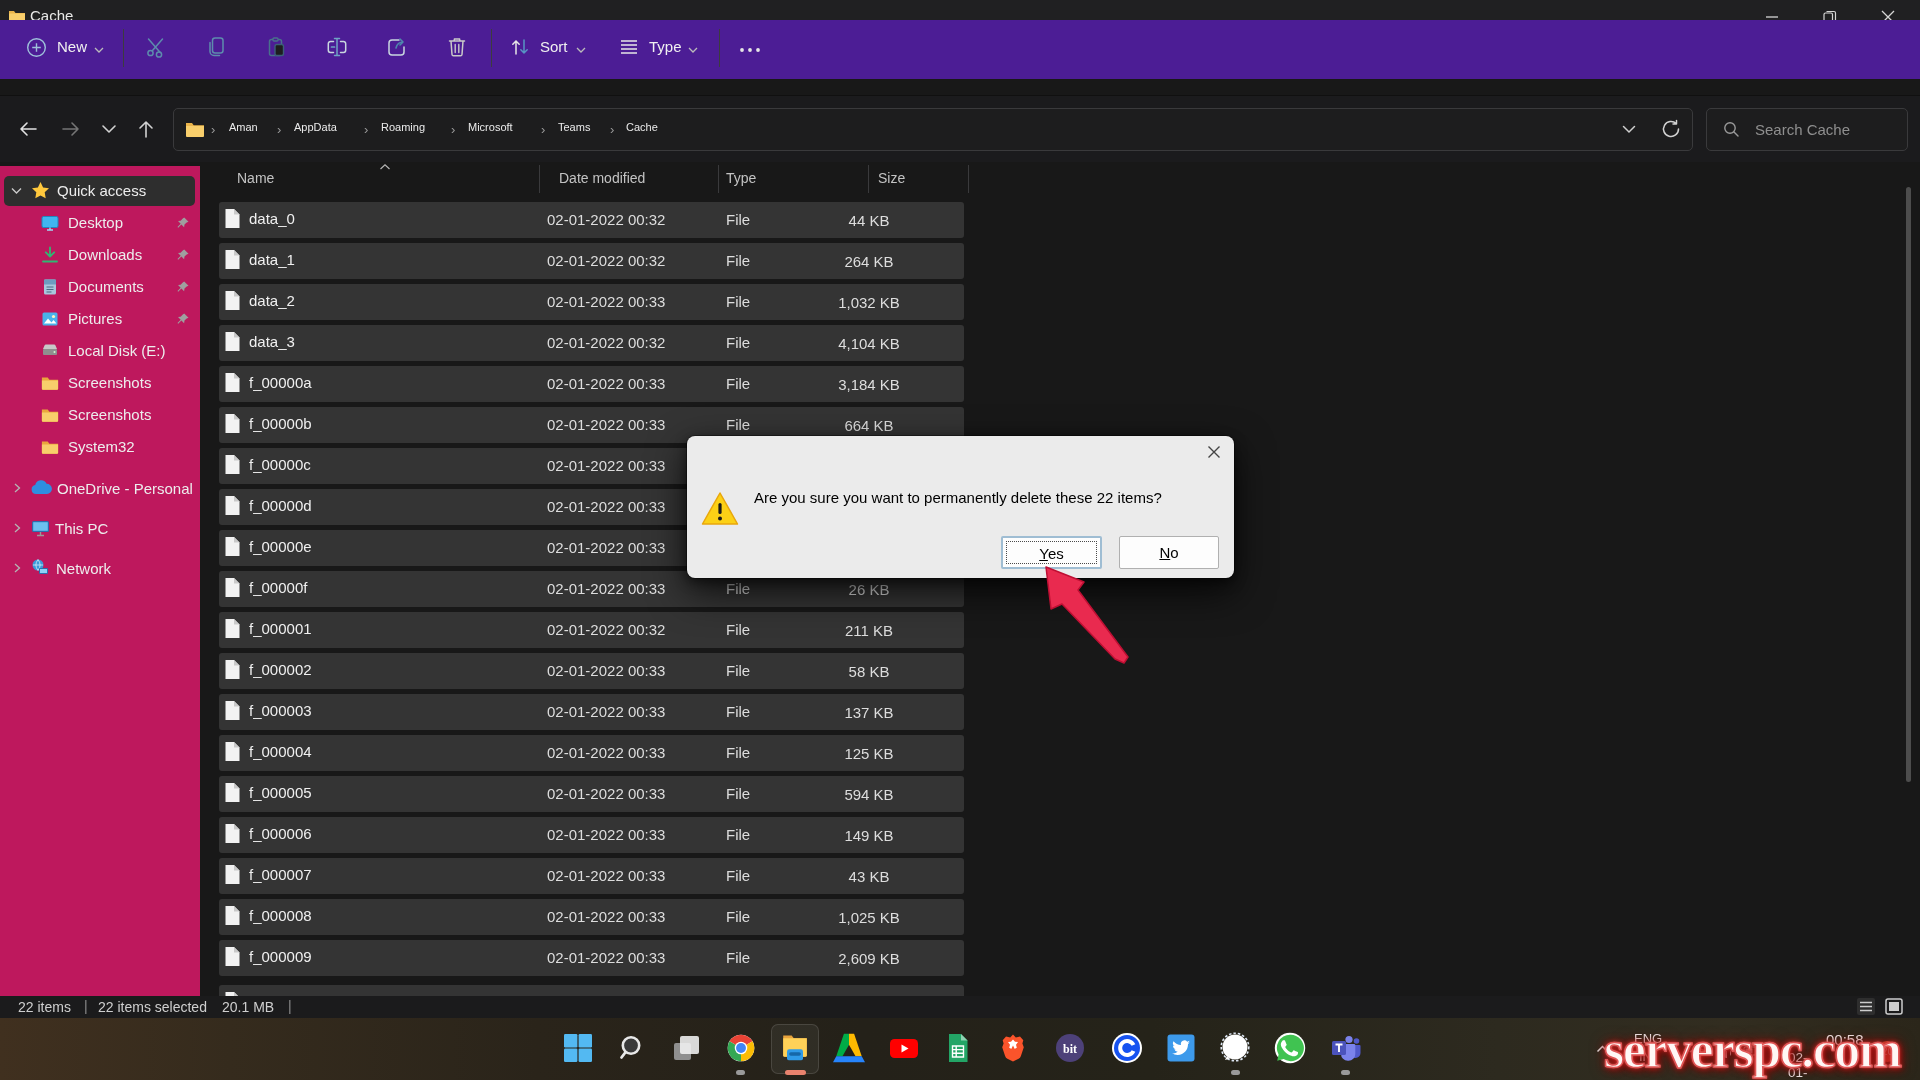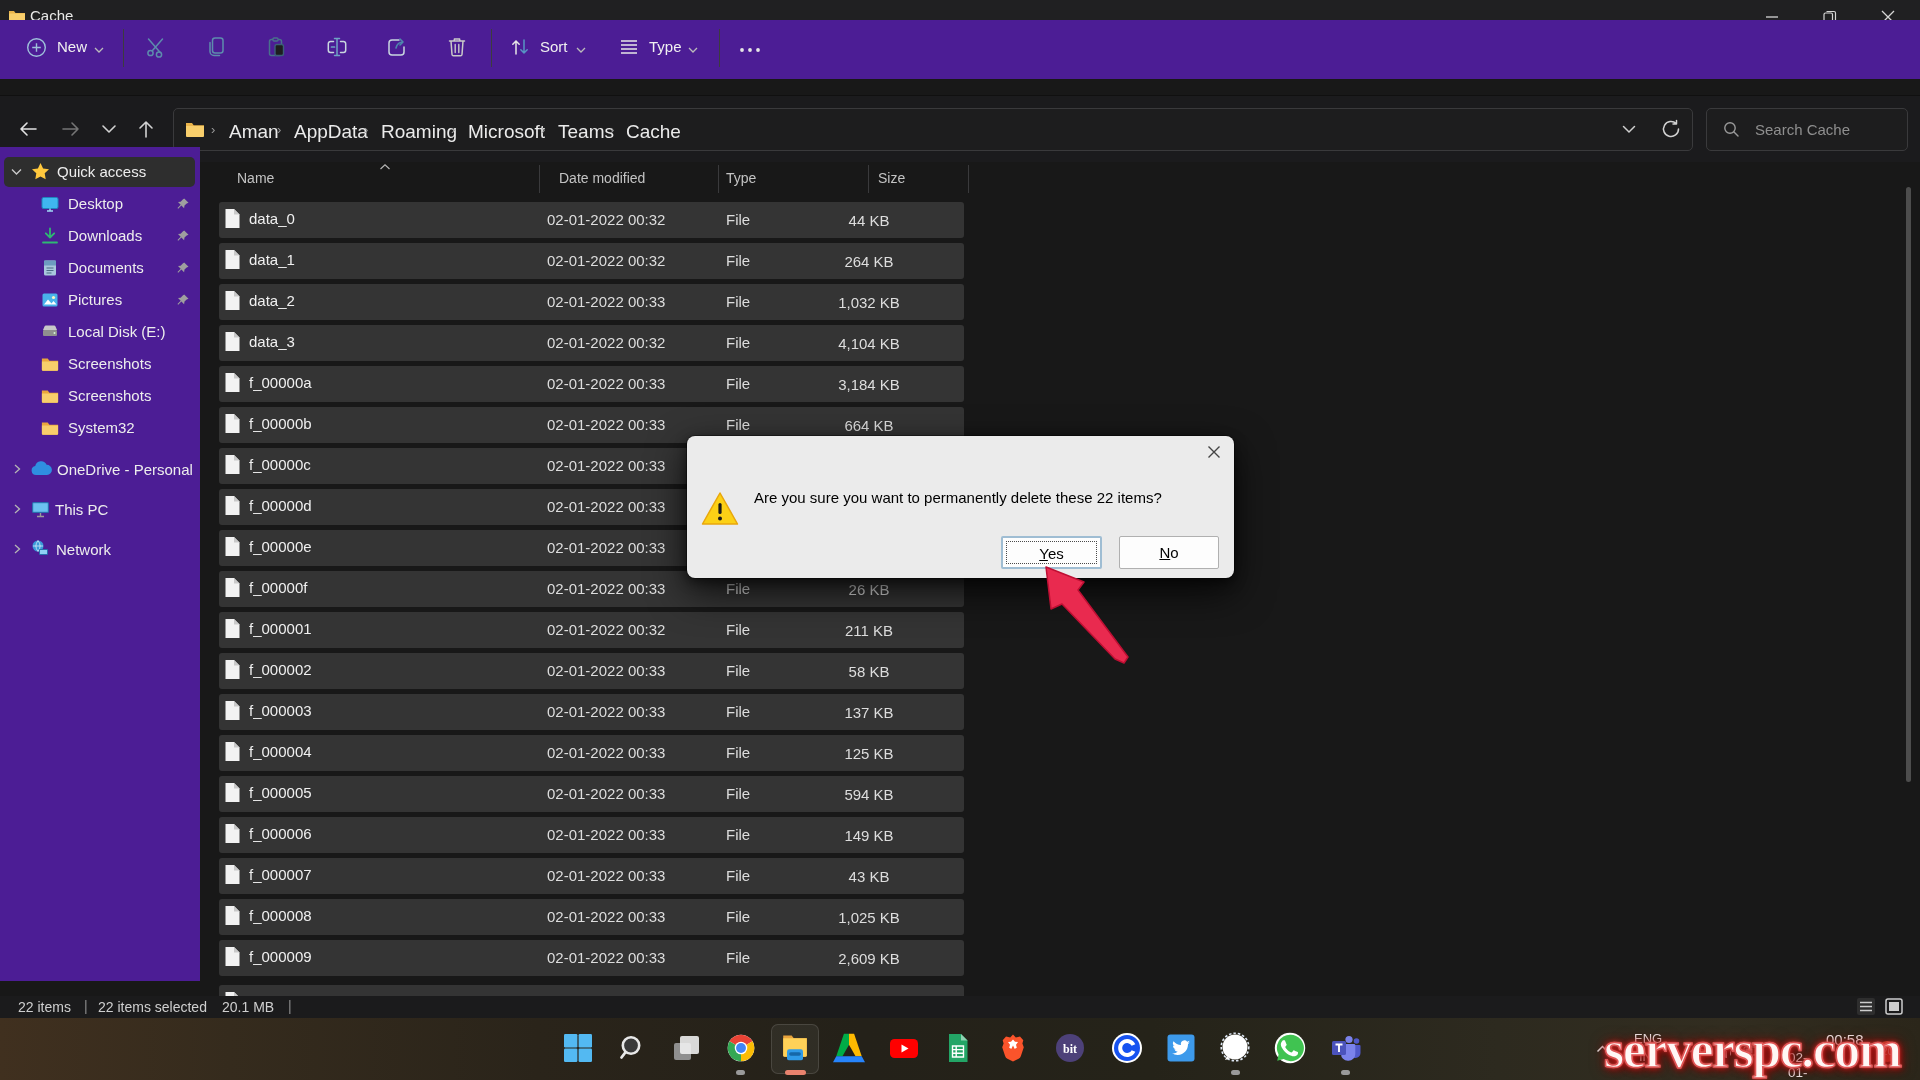--- a/index.html
+++ b/index.html
@@ -15,25 +15,25 @@
 
 #cmdbar { position:absolute; left:0; top:20px; width:1920px; height:59px; background:#4c1d95; }
 #cmdbar .sep { position:absolute; top:9px; width:1px; height:38px; background:#3c3c3e; }
 .cmdtext { position:absolute; font-size:15px; color:#f0f0f0; }
 
 
 #addrrow { position:absolute; left:0; top:95px; width:1920px; height:67px; background:#1b1b1d; border-top:1px solid #101010; }
 .navbox { position:absolute; border:1px solid #3a3a3c; border-radius:5px; background:#1d1d1e; }
 #addrbox { left:173px; top:12px; width:1520px; height:43px; }
 #searchbox { left:1706px; top:12px; width:202px; height:43px; }
-.crumb { position:absolute; top:25px; font-size:19px; color:#ebebeb; }
+.crumb { position:absolute; top:25px; font-size:11px; color:#ebebeb; }
 .crumbsep { position:absolute; top:26px; font-size:13px; color:#9a9a9a; }
 
 
-#sidebar { position:absolute; left:0; top:147px; width:200px; height:834px; background:#4c1d95; }
+#sidebar { position:absolute; left:0; top:166px; width:200px; height:834px; background:#be185d; }
 .siderow { position:absolute; left:4px; width:191px; height:30px; border-radius:5px; }
 .sidelabel { position:absolute; font-size:15px; color:#ededed; white-space:nowrap; }
 
 
 #content { position:absolute; left:200px; top:162px; width:1702px; height:834px; background:#181818; overflow:hidden; }
 .hdr { position:absolute; top:8px; font-size:14px; color:#c3c3c3; }
 .hsep { position:absolute; top:3px; width:1px; height:28px; background:#3a3a3c; }
 .row { position:absolute; left:19px; width:745px; height:36px; background:#343434; border-radius:3px; }
 .rname { position:absolute; left:30px; top:8px; font-size:15px; color:#f0f0f0; }
 .rdate { position:absolute; left:328px; top:9px; font-size:15px; color:#dddddd; }

